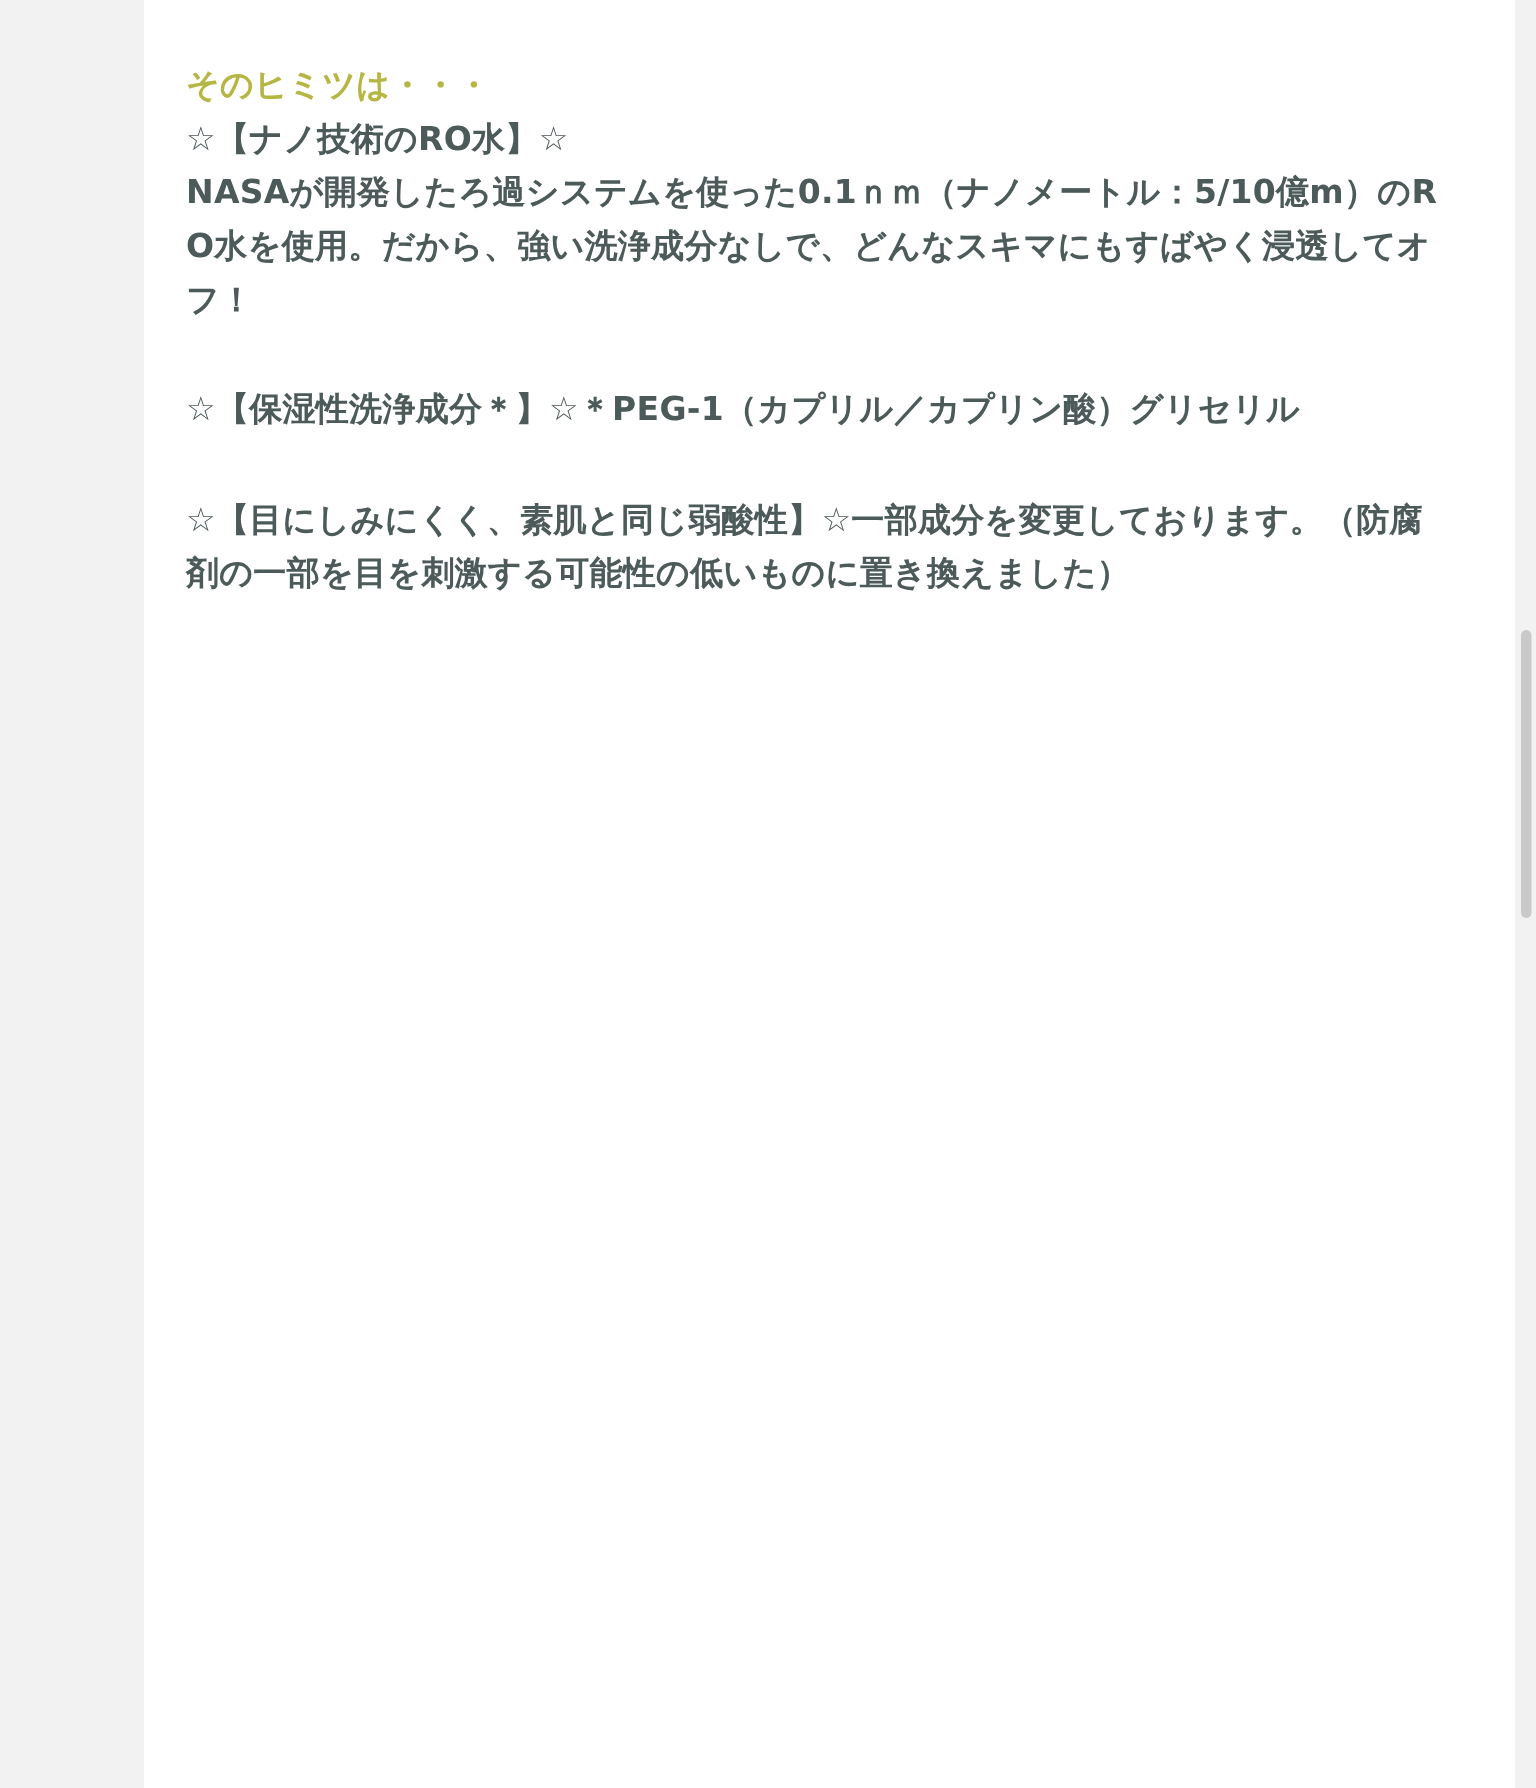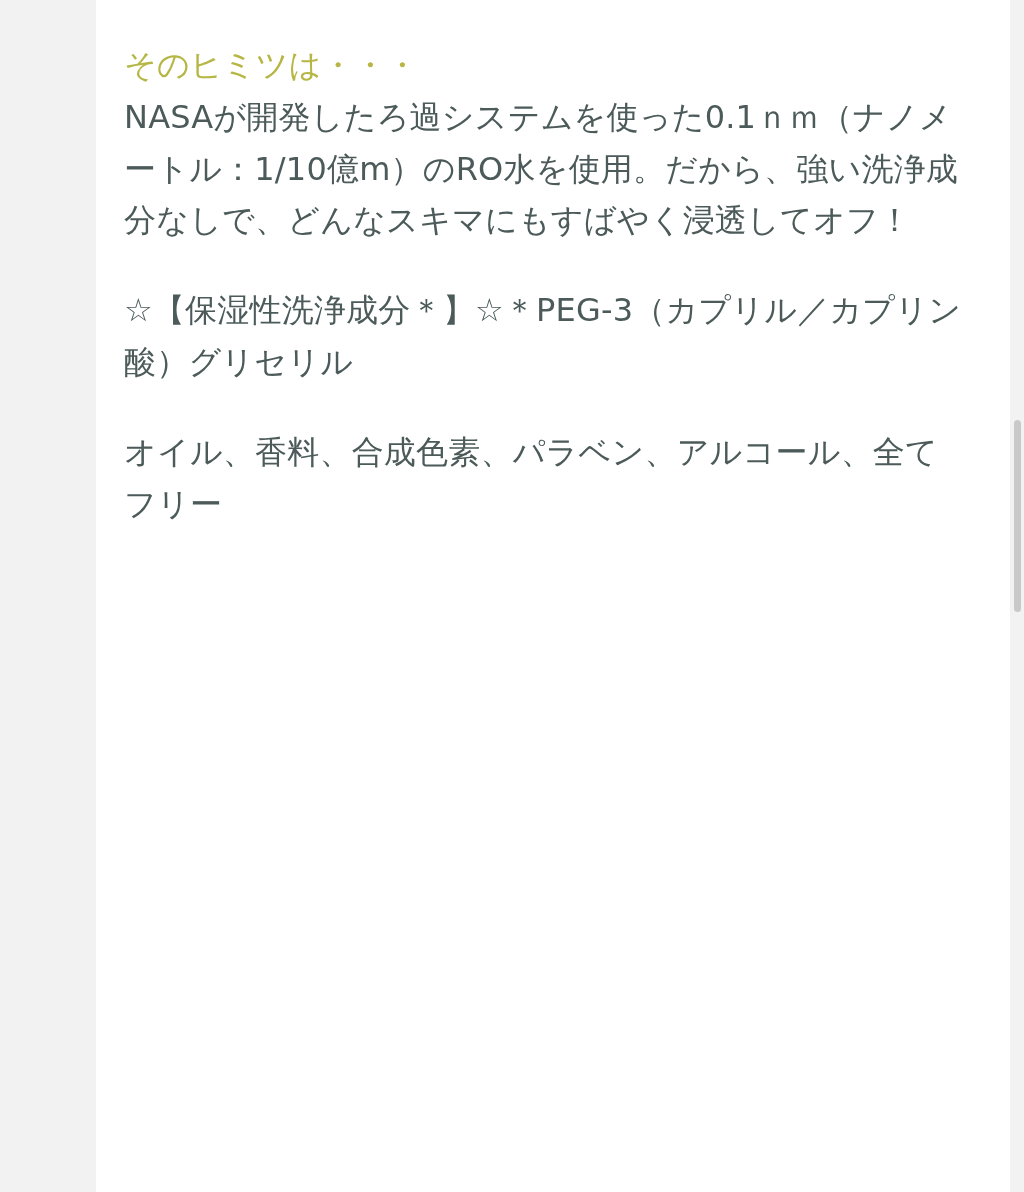--- a/index.html
+++ b/index.html
@@ -36,25 +36,25 @@
     left: 96px;
     right: 14px;
     top: 0;
     bottom: 0;
     background: #ffffff;
     box-sizing: border-box;
     padding: 40px 44px 0 28px;
   }
 
   .article {
-    font-size: 32px;
+    font-size: 22px;
     line-height: 1.62;
     color: #4c5a5a;
     letter-spacing: 0.2px;
-    font-weight: 400;
+    font-weight: 700;
     word-break: break-all;
   }
 
   .lede {
     color: #b6b645;
     margin: 0 0 2px 0;
   }
 
   .para {
     margin: 0;
@@ -88,29 +88,30 @@
 <div class="page-frame">
 
   <div class="rail rail-left"></div>
   <div class="rail rail-right"></div>
 
   <div class="content-card">
     <div class="article">
 
       <p class="para lede">そのヒミツは・・・</p>
 
-      <p class="para">NASAが開発したろ過システムを使った0.1ｎｍ（ナノメートル：1/10億m）のRO水を使用。だから、強い洗浄成分なしで、どんなスキマにもすばやく浸透してオフ！</p>
+      <p class="para">☆【ナノ技術のRO水】☆</p>
+      <p class="para">NASAが開発したろ過システムを使った0.1ｎｍ（ナノメートル：5/10億m）のRO水を使用。だから、強い洗浄成分なしで、どんなスキマにもすばやく浸透してオフ！</p>
 
       <div class="spacer"></div>
 
-      <p class="para">☆【保湿性洗浄成分＊】☆＊PEG-3（カプリル／カプリン酸）グリセリル</p>
+      <p class="para">☆【保湿性洗浄成分＊】☆＊PEG-1（カプリル／カプリン酸）グリセリル</p>
 
       <div class="spacer"></div>
 
-      <p class="para">オイル、香料、合成色素、パラベン、アルコール、全てフリー</p>
+      <p class="para">☆【目にしみにくく、素肌と同じ弱酸性】☆一部成分を変更しております。（防腐剤の一部を目を刺激する可能性の低いものに置き換えました）</p>
 
     </div>
   </div>
 
   <div class="scrollbar-track">
     <div class="scrollbar-thumb"></div>
   </div>
 
 </div>
 

